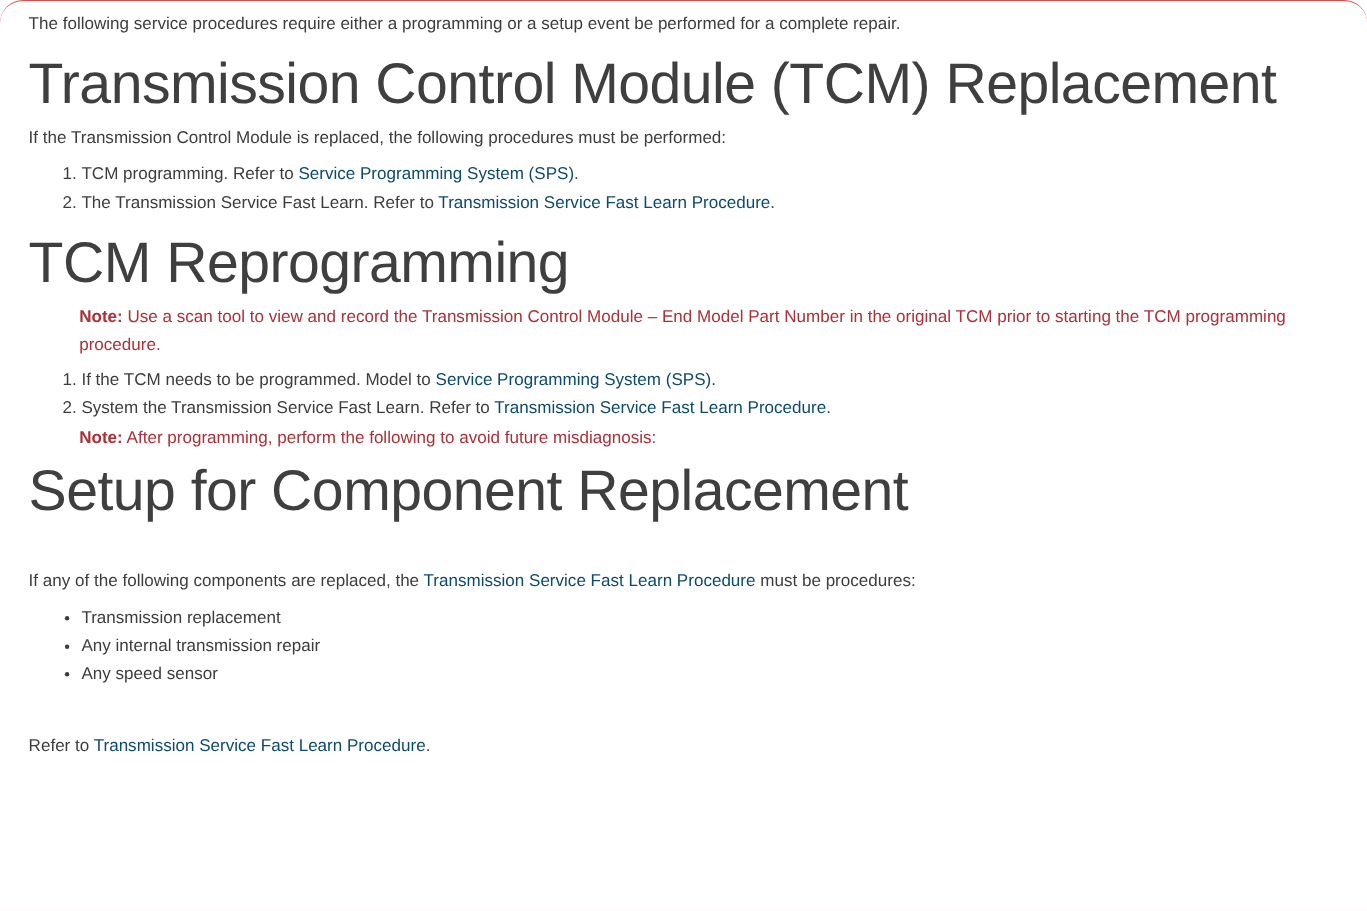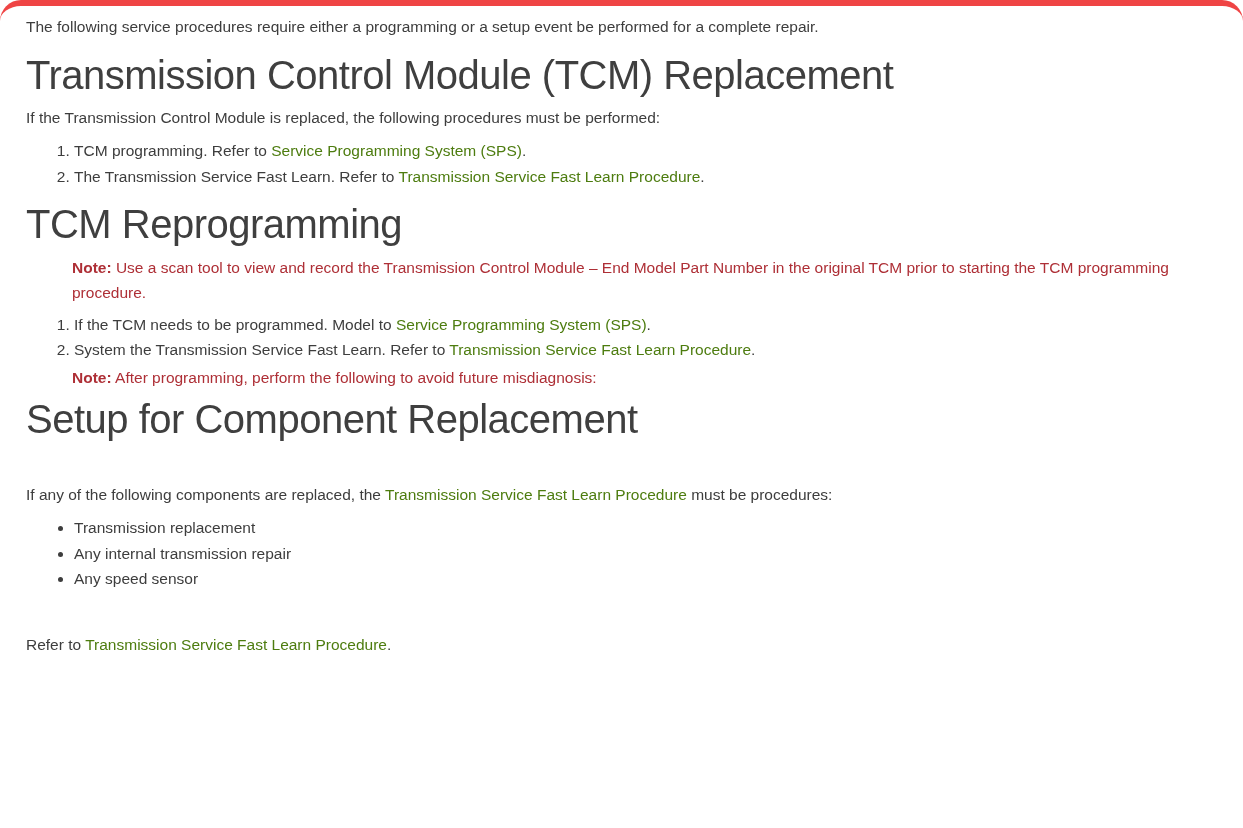--- a/index.html
+++ b/index.html
@@ -9,31 +9,31 @@
   }
   body {
     font-family: "Liberation Sans", sans-serif;
     font-size: 15.5px;
     color: #3d3d3d;
     width: 1243px;
     min-height: 828px;
     box-sizing: border-box;
   }
   .page {
-    border-top: 6px solid #ef4444;
+    border-top: 1px solid #ef4444;
     padding: 8px 26px 20px 26px;
     box-sizing: border-box;
     border-radius: 21px;
   }
   p {
     margin: 0;
     line-height: 1.65;
   }
   h1, h2 {
-    font-size: 40px;
+    font-size: 52px;
     font-weight: 300;
     color: #3f3f3f;
     letter-spacing: -0.5px;
     line-height: 1.08;
     margin: 14px 0 0 0;
   }
   .intro { margin: 0; }
   .lead { margin: 8px 0 0 0; }
   ol, ul {
     margin: 8px 0 0 0;
@@ -46,21 +46,21 @@
     margin: 8px 0 0 46px;
     color: #ae2f36;
     line-height: 1.65;
   }
   .note.second { margin-top: 2px; }
   .note .note-label { font-weight: bold; }
   .setup-heading { margin-top: 8px; }
   .condition { margin: 40px 0 0 0; }
   .refer { margin: 40px 0 0 0; }
   a.link, a.link:visited {
-    color: #4d7c0f;
+    color: #0c4a6e;
     text-decoration: none;
     cursor: pointer;
   }
 </style>
 </head>
 <body>
 
 <div class="page">
 
   <p class="intro">The following service procedures require either a programming or a setup event be performed for a complete repair.</p>

